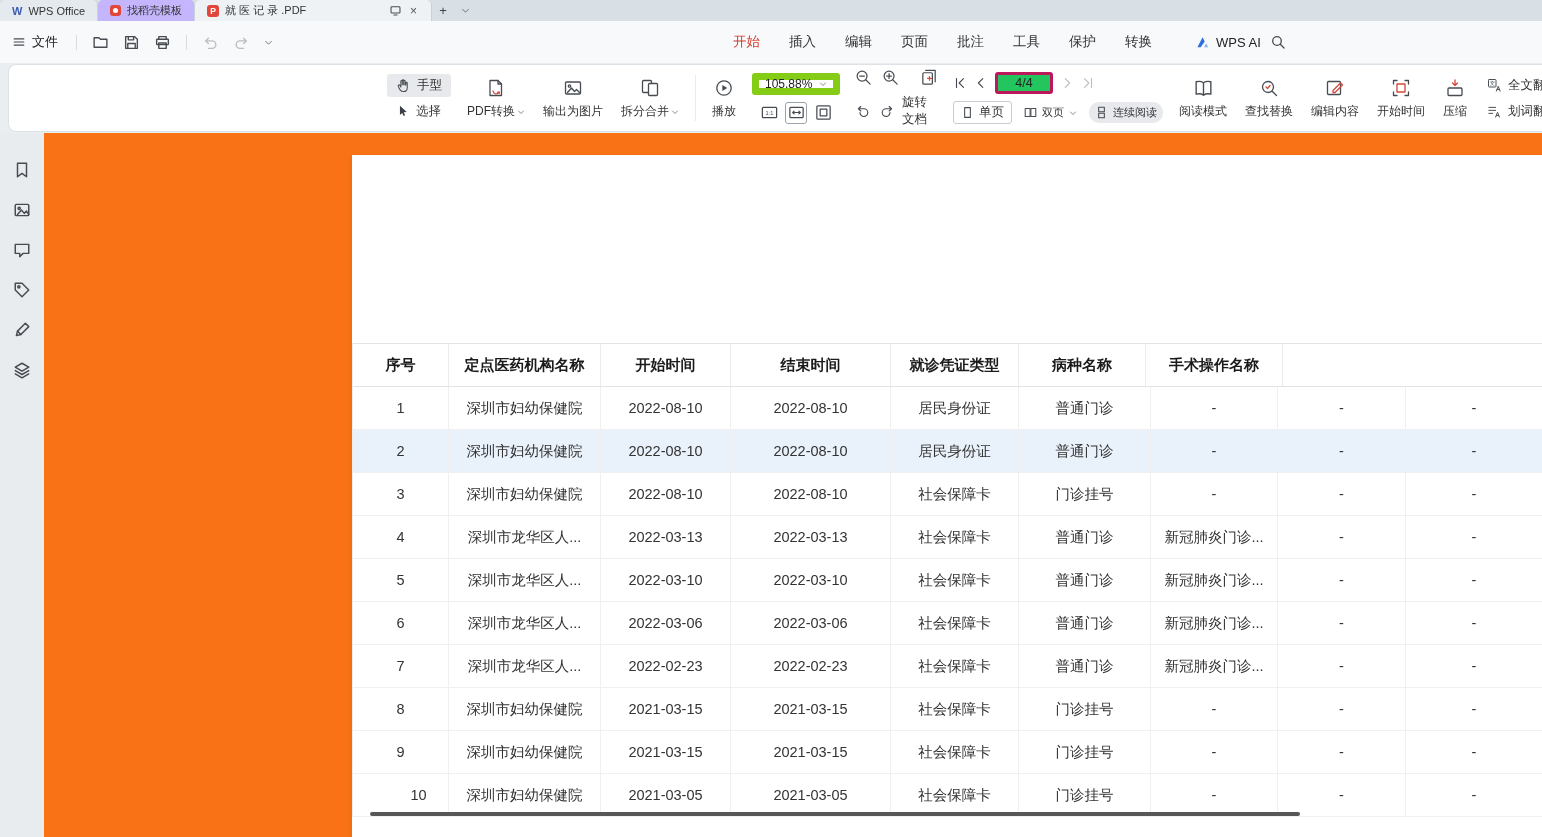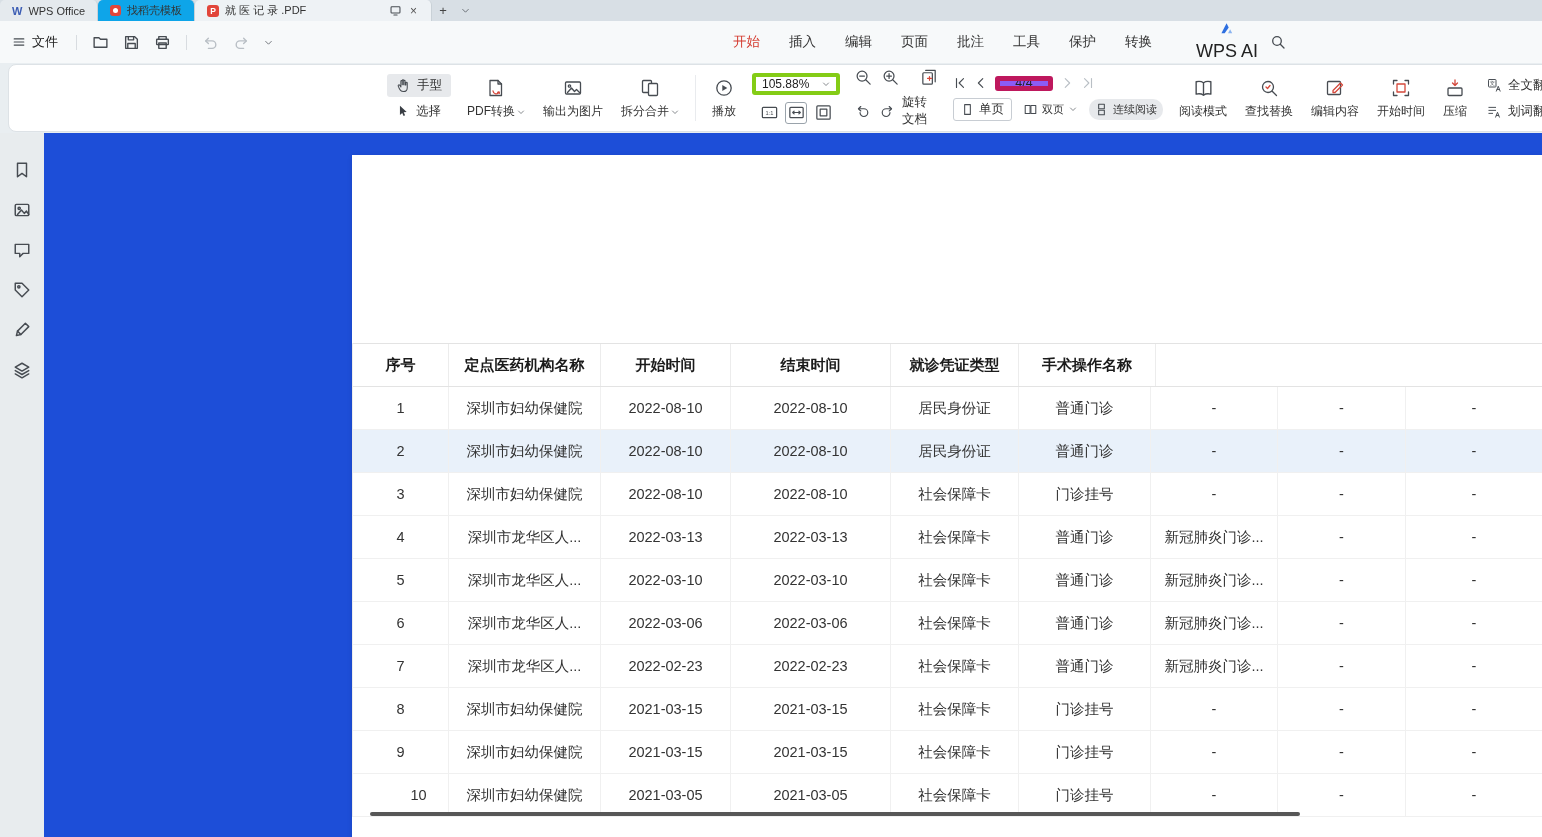--- a/index.html
+++ b/index.html
@@ -5,75 +5,75 @@
   html,body{margin:0;padding:0;width:1542px;height:837px;overflow:hidden;
     font-family:"Liberation Sans","DejaVu Sans",sans-serif;background:#e9eef1;}
   .app{position:relative;width:1542px;height:837px;}
 
   
   .tabbar{position:absolute;left:0;top:0;right:0;height:21px;background:#d8dfe5;
     display:flex;align-items:stretch;border-bottom:1px solid #cdd5db;}
   .wtab{display:flex;align-items:center;gap:6px;padding:0 12px;font-size:11px;color:#333;
     border-right:1px solid #c9d1d7;border-radius:5px 5px 0 0;cursor:default;white-space:nowrap;}
   .wtab.t1{background:#e5eaee;}
-  .wtab.t2{background:#0ea5e9;justify-content:space-between;}
+  .wtab.t2{background:#c4b5fd;justify-content:space-between;}
   .wtab.t3{background:#eef2f5;width:212px;}
   .wlogo{color:#3c5db4;font-weight:bold;font-size:11px;}
   .docerbadge{width:11px;height:11px;border-radius:3px;background:#e2453a;display:inline-block;position:relative;}
   .docerbadge:after{content:"";position:absolute;left:3px;top:3px;width:5px;height:5px;border-radius:50%;background:#fff;}
   .pdfbadge{width:12px;height:12px;border-radius:3px;background:#e2453a;color:#fff;font-size:8.5px;
     font-weight:bold;display:inline-flex;align-items:center;justify-content:center;}
   .doclabel{flex:1;overflow:hidden;}
   .closex{font-size:12px;color:#555;padding:0 2px;}
   .tbtn{display:flex;align-items:center;justify-content:center;width:22px;color:#444;font-size:13px;}
   svg.ic{stroke:#474c52;fill:none;stroke-width:1.3;stroke-linecap:round;stroke-linejoin:round;display:block;}
   svg.dis{stroke:#b9bfc5;}
 
   
   .menubar{position:absolute;left:0;top:21px;right:0;height:42px;background:#f7f9fa;
     display:flex;align-items:center;}
   .filebtn{display:flex;align-items:center;gap:6px;font-size:13px;color:#222;padding:0 10px 0 12px;}
   .msep{width:1px;height:15px;background:#d8dce0;margin:0 8px;}
   .mico{padding:0 7px;display:flex;align-items:center;}
   .ribbon-tabs{position:absolute;left:733px;top:0;height:42px;display:flex;align-items:center;gap:29px;}
   .rtab{font-size:13.5px;color:#333;cursor:default;white-space:nowrap;}
-  .wpsai{position:absolute;left:1196px;top:0;height:42px;display:flex;align-items:center;gap:5px;font-size:18px;color:#222;flex-direction:column;}
+  .wpsai{position:absolute;left:1196px;top:0;height:42px;display:flex;align-items:center;gap:5px;font-size:13px;color:#222;}
   .msearch{position:absolute;left:1270px;top:0;height:42px;display:flex;align-items:center;}
 
   
   .toolbar{position:absolute;left:8px;right:-8px;top:64px;height:68px;background:#fff;
     border:1px solid #dde2e6;border-radius:8px;display:flex;align-items:center;gap:14px;
     padding:0 8px 0 378px;box-sizing:border-box;}
   .stack{display:flex;flex-direction:column;gap:3px;}
   .srow{display:flex;align-items:center;gap:6px;font-size:12.5px;color:#333;padding:3px 9px;border-radius:3px;white-space:nowrap;}
   .srow.sel{background:#e7e9ec;}
   .bigbtn{display:flex;flex-direction:column;align-items:center;gap:3px;font-size:12px;color:#333;white-space:nowrap;padding:2px 2px;}
   .bigbtn .icw{height:24px;display:flex;align-items:center;}
   .lblrow{display:flex;align-items:center;gap:2px;}
   .vsep{width:1px;height:46px;background:#e9ebee;flex:none;}
   .col2{display:flex;flex-direction:column;gap:7px;justify-content:center;}
   .r{display:flex;align-items:center;gap:8px;}
-  .zoombox{width:88px;height:22px;border:4px solid #84cc16;border-radius:3px;display:flex;align-items:center;
+  .zoombox{width:88px;height:22px;border:7px solid #84cc16;border-radius:3px;display:flex;align-items:center;
     justify-content:space-between;padding:0 6px;font-size:12px;color:#222;background:#fff;box-sizing:border-box;}
   .fiticon{width:22px;height:22px;display:flex;align-items:center;justify-content:center;border-radius:3px;box-sizing:border-box;}
   .fiticon.sel{border:1px solid #9aa3ab;}
-  .pageinput{width:58px;height:15px;border:5px solid #be185d;border-radius:3px;text-align:center;
-    font-size:12.5px;color:#222;box-sizing:border-box;font-family:inherit;background:#8b5cf6;}
+  .pageinput{width:58px;height:22px;border:3px solid #be185d;border-radius:3px;text-align:center;
+    font-size:12.5px;color:#222;box-sizing:border-box;font-family:inherit;background:#22c55e;}
   .pillbtn{display:flex;align-items:center;gap:5px;font-size:12.5px;color:#333;border:1px solid #c8cdd3;
     border-radius:3px;padding:2px 7px;white-space:nowrap;}
   .flatbtn{display:flex;align-items:center;gap:5px;font-size:11px;color:#333;padding:3px 6px;white-space:nowrap;border-radius:3px;}
   .flatbtn.hl{background:#e7e9ec;border-radius:10px;}
 
   
   .sidebar{position:absolute;left:0;top:133px;width:44px;bottom:0;display:flex;flex-direction:column;
     align-items:center;gap:22px;padding-top:28px;box-sizing:border-box;background:#e8ecee;}
   .sbi{width:18px;height:18px;}
 
   
-  .viewport{position:absolute;left:44px;top:133px;right:0;bottom:0;background:#1d4ed8;overflow:hidden;}
+  .viewport{position:absolute;left:44px;top:133px;right:0;bottom:0;background:#f97316;overflow:hidden;}
   .page{position:absolute;left:308px;top:22px;width:1210px;height:700px;background:#fff;
     box-shadow:0 1px 5px rgba(0,0,0,.10);}
   .dtable{position:absolute;left:0;top:188px;border-left:1px solid #ececec;}
   .thead{display:flex;height:44px;border-top:1px solid #e3e3e3;border-bottom:1px solid #e3e3e3;box-sizing:border-box;}
   .th{display:flex;align-items:center;justify-content:center;font-weight:700;font-size:15px;color:#1b1b1b;
     border-right:1px solid #ececec;box-sizing:border-box;height:100%;}
   .trow{display:flex;height:43px;border-bottom:1px solid #f0f0f0;box-sizing:border-box;}
   .td{display:flex;align-items:center;justify-content:center;font-size:14.5px;color:#333;
     border-right:1px solid #f0f0f0;box-sizing:border-box;height:100%;}
   .hthumb{position:absolute;left:18px;top:657px;width:930px;height:4px;background:#575757;border-radius:2px;}
@@ -488,20 +488,21 @@
 
   <div class="viewport">
     <div class="page">
       <div class="dtable">
         <div class="thead">
             <div class="th" style="width: 96px;">序号</div>
             <div class="th" style="width: 152px;">定点医药机构名称</div>
             <div class="th" style="width: 130px;">开始时间</div>
             <div class="th" style="width: 160px;">结束时间</div>
             <div class="th" style="width: 128px;">就诊凭证类型</div>
+            <div class="th" style="width: 127px;">病种名称</div>
             <div class="th" style="width: 137px;">手术操作名称</div>
           </div>
         <div>
             <div class="trow">
               <div class="td" style="width: 96px;">1</div>
               <div class="td" style="width: 152px;">深圳市妇幼保健院</div>
               <div class="td" style="width: 130px;">2022-08-10</div>
               <div class="td" style="width: 160px;">2022-08-10</div>
               <div class="td" style="width: 128px;">居民身份证</div>
               <div class="td" style="width: 132px;">普通门诊</div>

